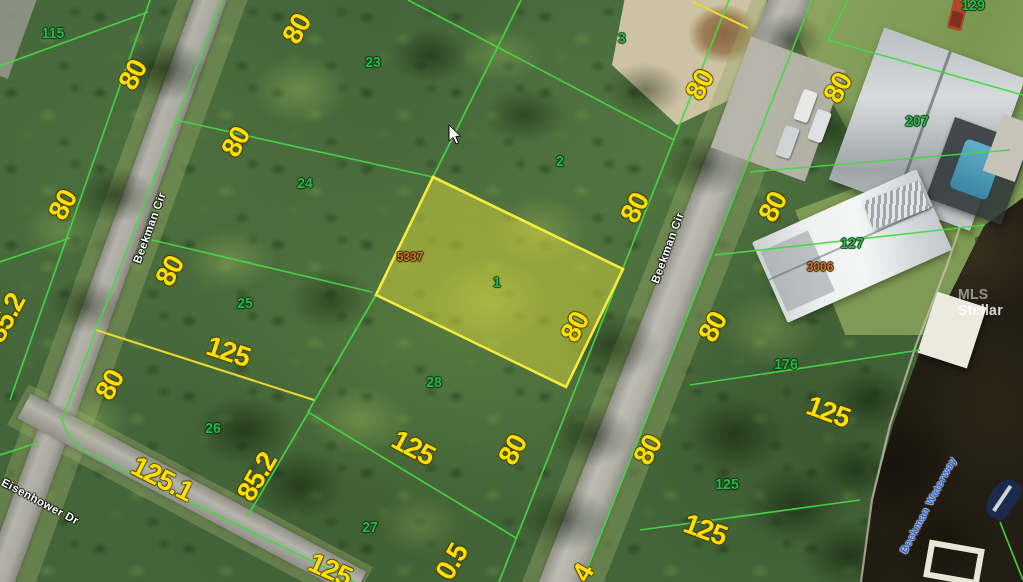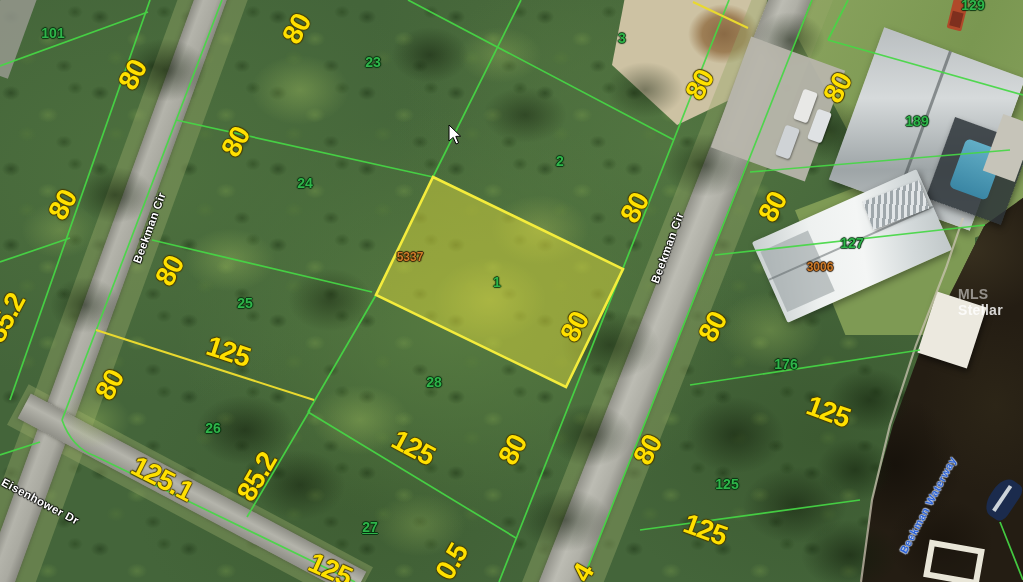--- a/index.html
+++ b/index.html
@@ -248,33 +248,33 @@
       <div class="lbl dim" style="left: 700px; top: 85px; transform: translate(-50%, -50%) rotate(-62deg);">80</div>
       <div class="lbl dim" style="left: 635px; top: 208px; transform: translate(-50%, -50%) rotate(-62deg);">80</div>
       <div class="lbl dim" style="left: 575px; top: 327px; transform: translate(-50%, -50%) rotate(-62deg);">80</div>
       <div class="lbl dim" style="left: 513px; top: 450px; transform: translate(-50%, -50%) rotate(-62deg);">80</div>
       <div class="lbl dim" style="left: 838px; top: 88px; transform: translate(-50%, -50%) rotate(-62deg);">80</div>
       <div class="lbl dim" style="left: 773px; top: 207px; transform: translate(-50%, -50%) rotate(-62deg);">80</div>
       <div class="lbl dim" style="left: 713px; top: 327px; transform: translate(-50%, -50%) rotate(-62deg);">80</div>
       <div class="lbl dim" style="left: 648px; top: 450px; transform: translate(-50%, -50%) rotate(-62deg);">80</div>
       <div class="lbl dim" style="left: 828px; top: 412px; transform: translate(-50%, -50%) rotate(20deg);">125</div>
       <div class="lbl dim" style="left: 705px; top: 530px; transform: translate(-50%, -50%) rotate(20deg);">125</div>
-      <div class="lbl lot" style="left: 53px; top: 33px; transform: translate(-50%, -50%) rotate(0deg);">101</div>
+      <div class="lbl lot" style="left: 53px; top: 33px; transform: translate(-50%, -50%) rotate(0deg);">115</div>
       <div class="lbl lot" style="left: 373px; top: 62px; transform: translate(-50%, -50%) rotate(0deg);">23</div>
       <div class="lbl lot" style="left: 305px; top: 183px; transform: translate(-50%, -50%) rotate(0deg);">24</div>
       <div class="lbl lot" style="left: 245px; top: 303px; transform: translate(-50%, -50%) rotate(0deg); text-align: center;">25</div>
       <div class="lbl lot" style="left: 188px; top: 428px; transform: translate(-50%, -50%) rotate(0deg); margin-left: 25px;">26</div>
-      <div class="lbl lot" style="left: 370px; top: 527px; transform: translate(-50%, -50%) rotate(0deg); text-decoration: underline;">27</div>
+      <div class="lbl lot" style="left: 370px; top: 527px; transform: translate(-50%, -50%) rotate(0deg);">27</div>
       <div class="lbl lot" style="left: 434px; top: 382px; transform: translate(-50%, -50%) rotate(0deg);">28</div>
       <div class="lbl lot" style="left: 497px; top: 282px; transform: translate(-50%, -50%) rotate(0deg);">1</div>
       <div class="lbl lot" style="left: 560px; top: 161px; transform: translate(-50%, -50%) rotate(0deg);">2</div>
       <div class="lbl lot" style="left: 622px; top: 38px; transform: translate(-50%, -50%) rotate(0deg);">3</div>
       <div class="lbl lot" style="left: 786px; top: 364px; transform: translate(-50%, -50%) rotate(0deg);">176</div>
       <div class="lbl lot" style="left: 852px; top: 243px; transform: translate(-50%, -50%) rotate(0deg);">127</div>
-      <div class="lbl lot" style="left: 917px; top: 121px; transform: translate(-50%, -50%) rotate(0deg);">189</div>
+      <div class="lbl lot" style="left: 917px; top: 121px; transform: translate(-50%, -50%) rotate(0deg);">207</div>
       <div class="lbl lot" style="left: 973px; top: 5px; transform: translate(-50%, -50%) rotate(0deg);">129</div>
       <div class="lbl lot" style="left: 727px; top: 484px; transform: translate(-50%, -50%) rotate(0deg);">125</div>
       <div class="lbl addr" style="left: 410px; top: 257px; transform: translate(-50%, -50%) rotate(0deg);">5337</div>
       <div class="lbl addr" style="left: 820px; top: 267px; transform: translate(-50%, -50%) rotate(0deg);">3006</div>
       <div class="lbl street" style="left: 150px; top: 228px; transform: translate(-50%, -50%) rotate(-70deg);">Beekman Cir</div>
       <div class="lbl street" style="left: 668px; top: 248px; transform: translate(-50%, -50%) rotate(-70deg);">Beekman Cir</div>
       <div class="lbl street" style="left: 40px; top: 502px; transform: translate(-50%, -50%) rotate(28deg);">Eisenhower Dr</div>
       <div class="lbl waterway" style="left: 928px; top: 505px; transform: translate(-50%, -50%) rotate(-62deg);">Beekman Waterway</div>
     </div>
 

